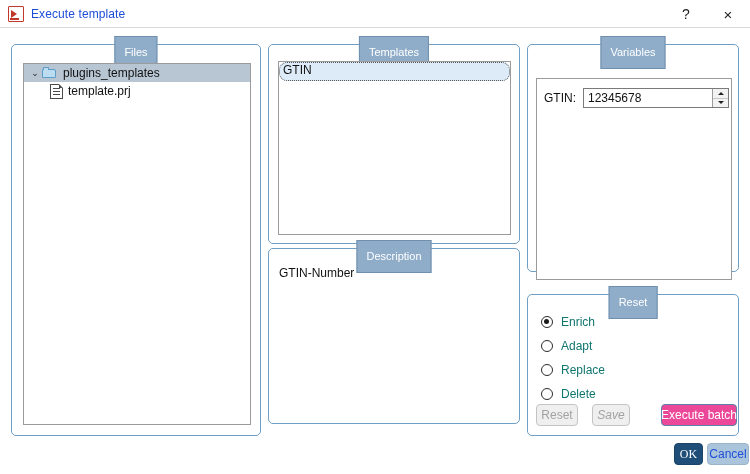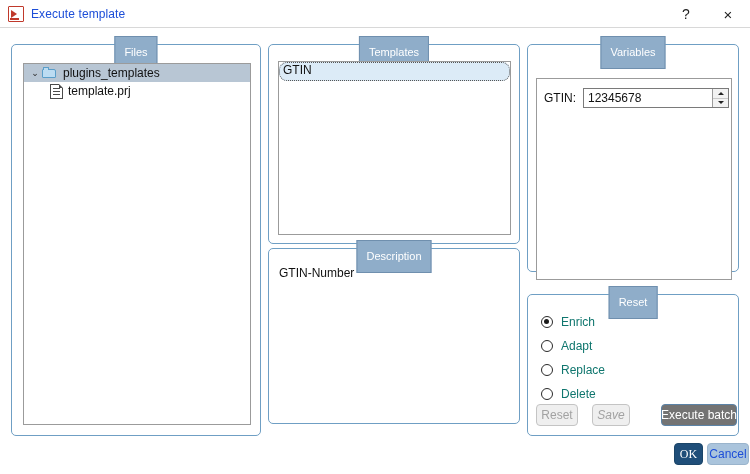--- a/index.html
+++ b/index.html
@@ -317,21 +317,21 @@
     box-sizing: border-box;
     border-radius: 4px;
     white-space: nowrap;
   }
   .btn.disabled {
     background: #efefef;
     border: 1px solid #c4c4c4;
     color: #a2a2a2;
   }
   .btn.primary-batch {
-    background: #737373;
+    background: #ec4899;
     border: 1px solid #5b83a7;
     color: #ffffff;
   }
   .btn.ok {
     background: #1f4e79;
     border: 1px solid #1b4568;
     color: #ffffff;
     font-family: Liberation Serif, serif;
   }
   .btn.cancel {

